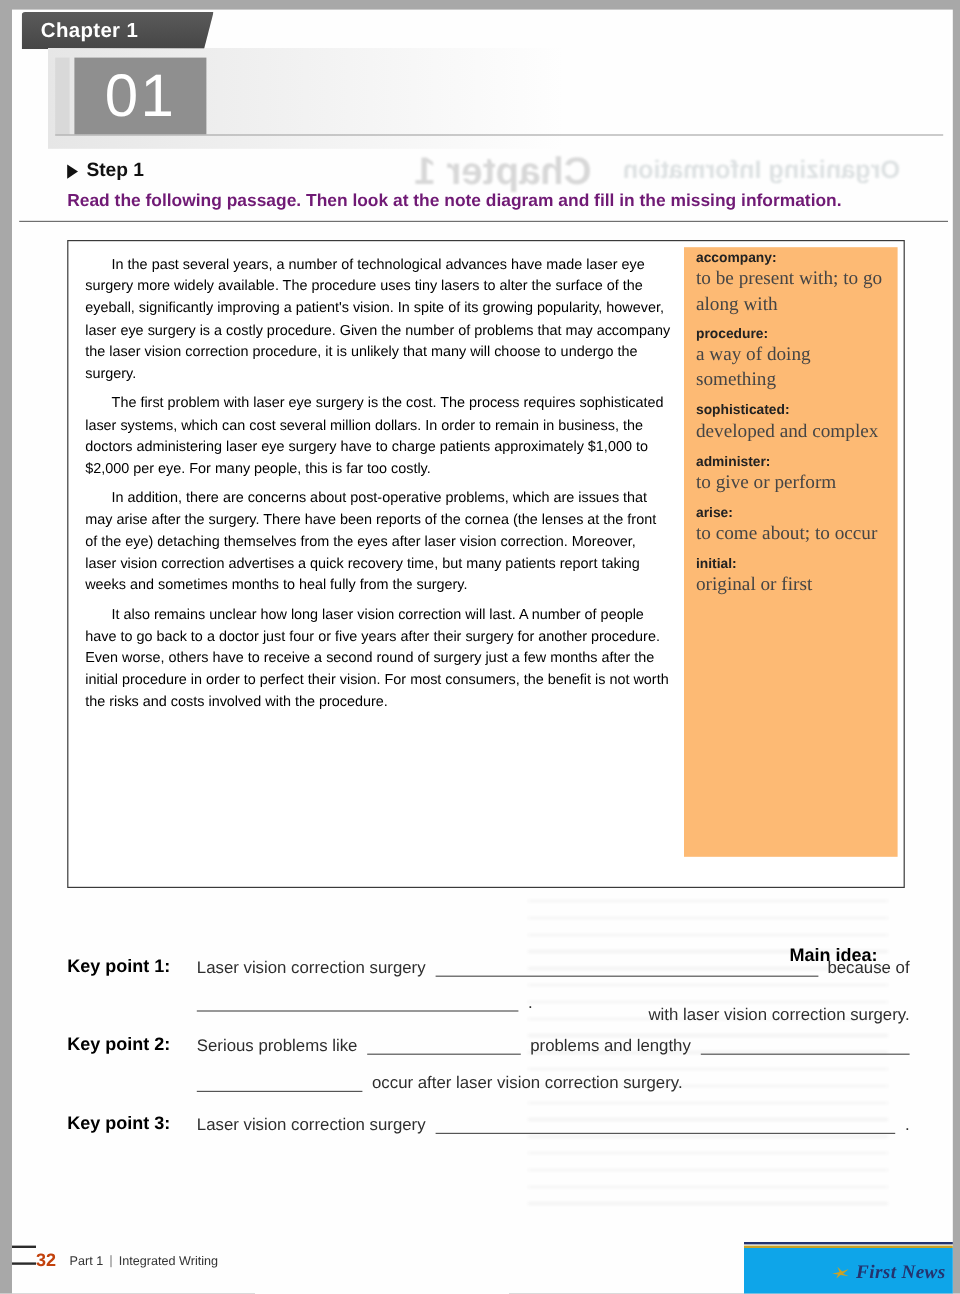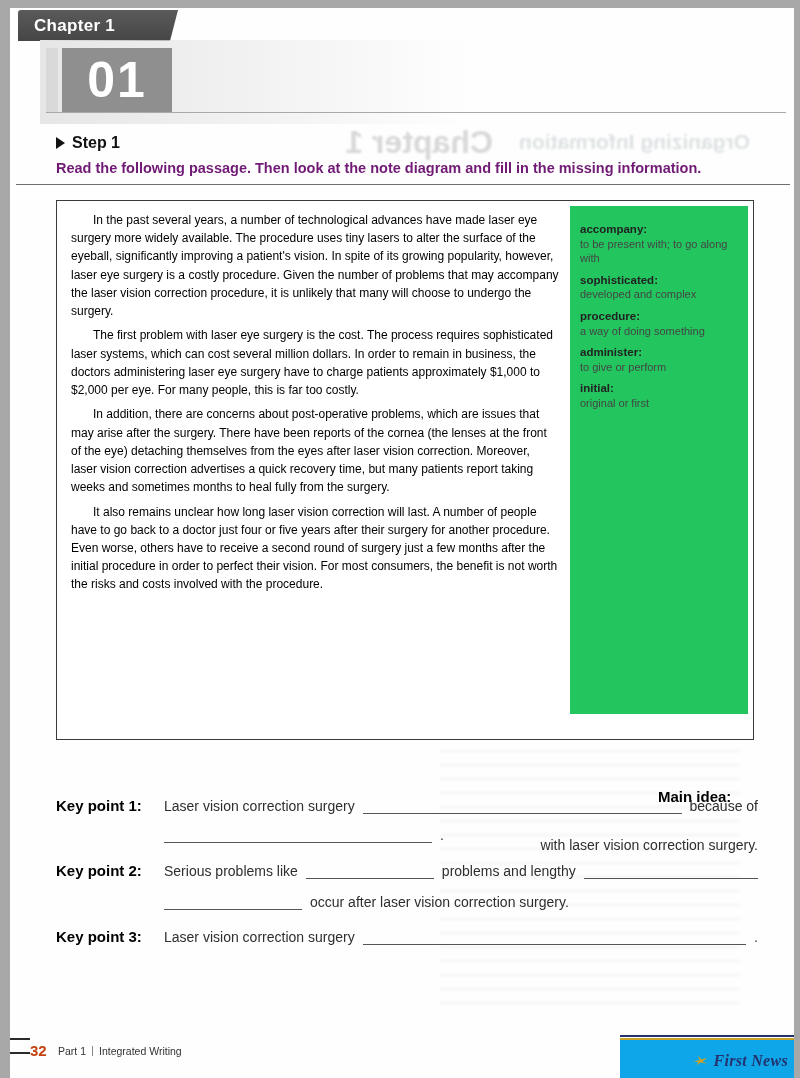--- a/index.html
+++ b/index.html
@@ -24,21 +24,21 @@
   }
   .header-wash{
     position:absolute;left:30px;top:32px;width:430px;height:84px;
     background:linear-gradient(90deg,#e6e6e6,rgba(230,230,230,0));
   }
   .unit-strip{
     position:absolute;left:36px;top:40px;width:12px;height:64px;background:#d9d9d9;
   }
   .unit-number{
     position:absolute;left:52px;top:40px;width:110px;height:64px;
-    background:#8f8f8f;color:#fff;font-size:50px;font-weight:bold;
+    background:#8f8f8f;color:#fff;font-size:50px;font-weight:normal;
     display:flex;align-items:center;justify-content:center;letter-spacing:2px;
   }
   .unit-title{
     position:absolute;left:174px;top:42px;margin:0;
     font-size:40px;font-weight:bold;color:#303030;letter-spacing:-.5px;
   }
   .header-rule{
     position:absolute;left:36px;right:8px;top:104px;border-top:1.5px solid #a9a9a9;
   }
 
@@ -80,25 +80,25 @@
     position:absolute;left:46px;top:192px;width:698px;height:540px;
     border:1.3px solid #3a3a3a;background:#fff;box-sizing:border-box;
   }
   .passage-col{
     position:absolute;left:14px;top:10px;width:488px;
     font-size:12px;line-height:1.52;color:#000000;
   }
   .passage-col p{margin:0 0 6px 0;text-indent:22px;}
   .vocab-sidebar{
     position:absolute;top:5px;right:5px;width:178px;height:508px;
-    background:#22c55e;box-sizing:border-box;padding:16px 10px;
+    background:#fdba74;box-sizing:border-box;padding:2px 10px;
   }
   .vocab-entry{margin-bottom:7px;}
   .vocab-term{font-size:11.5px;font-weight:bold;color:#222;line-height:1.3;}
-  .vocab-def{font-size:11px;color:#454545;line-height:1.3;}
+  .vocab-def{font-size:16px;color:#454545;line-height:1.3;font-family:Liberation Serif, serif;}
 
   
   .ex-row{
     position:absolute;left:46px;width:702px;
     display:flex;align-items:flex-end;gap:8px;
     font-size:14px;color:#2e2e2e;white-space:nowrap;
   }
   .ex-label{font-size:15px;font-weight:bold;color:#000;min-width:100px;}
   .blank{
     display:inline-block;height:15px;border-bottom:1px solid #555;
@@ -175,30 +175,34 @@
       <p>The first problem with laser eye surgery is the cost. The process requires sophisticated laser systems, which can cost several million dollars. In order to remain in business, the doctors administering laser eye surgery have to charge patients approximately $1,000 to $2,000 per eye. For many people, this is far too costly.</p>
       <p>In addition, there are concerns about post-operative problems, which are issues that may arise after the surgery. There have been reports of the cornea (the lenses at the front of the eye) detaching themselves from the eyes after laser vision correction. Moreover, laser vision correction advertises a quick recovery time, but many patients report taking weeks and sometimes months to heal fully from the surgery.</p>
       <p>It also remains unclear how long laser vision correction will last. A number of people have to go back to a doctor just four or five years after their surgery for another procedure. Even worse, others have to receive a second round of surgery just a few months after the initial procedure in order to perfect their vision. For most consumers, the benefit is not worth the risks and costs involved with the procedure.</p>
     </div>
     <aside class="vocab-sidebar">
       <div class="vocab-entry">
         <div class="vocab-term">accompany:</div>
         <div class="vocab-def">to be present with; to go along with</div>
       </div>
       <div class="vocab-entry">
+        <div class="vocab-term">procedure:</div>
+        <div class="vocab-def">a way of doing something</div>
+      </div>
+      <div class="vocab-entry">
         <div class="vocab-term">sophisticated:</div>
         <div class="vocab-def">developed and complex</div>
       </div>
       <div class="vocab-entry">
-        <div class="vocab-term">procedure:</div>
-        <div class="vocab-def">a way of doing something</div>
-      </div>
-      <div class="vocab-entry">
         <div class="vocab-term">administer:</div>
         <div class="vocab-def">to give or perform</div>
+      </div>
+      <div class="vocab-entry">
+        <div class="vocab-term">arise:</div>
+        <div class="vocab-def">to come about; to occur</div>
       </div>
       <div class="vocab-entry">
         <div class="vocab-term">initial:</div>
         <div class="vocab-def">original or first</div>
       </div>
     </aside>
   </div>
 
   <div class="ex-row" style="top:780px;flex-direction:column;">
     <span class="ex-label">Main idea:</span>

